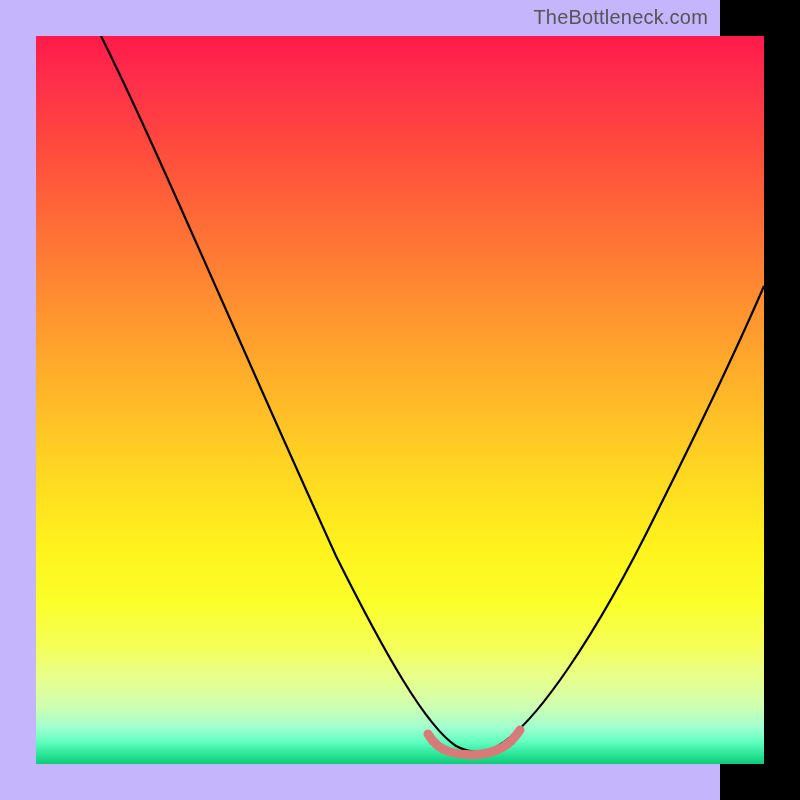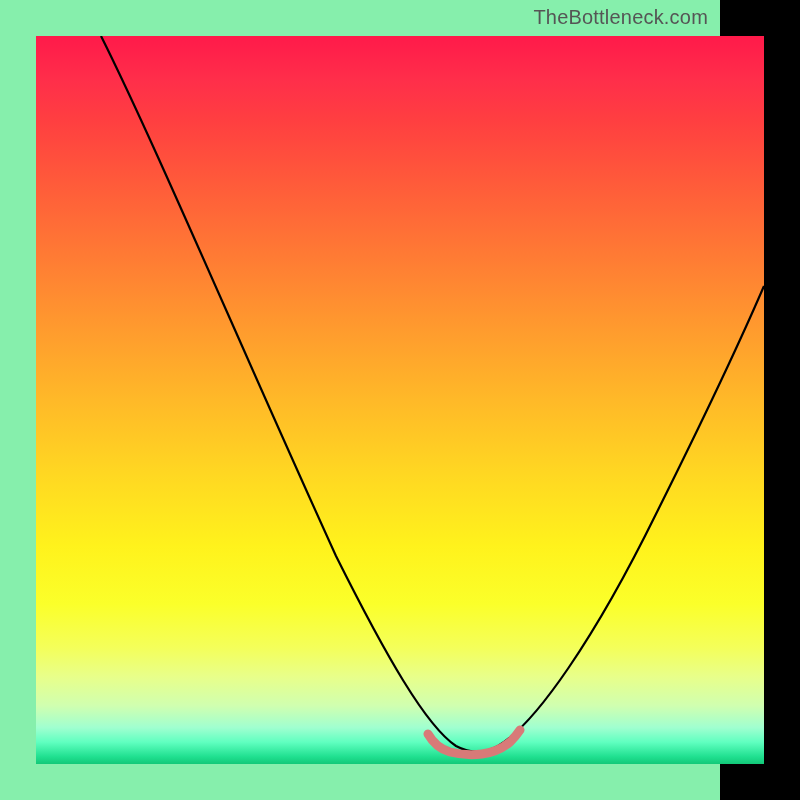--- a/index.html
+++ b/index.html
@@ -10,21 +10,21 @@
     background: #000;
     overflow: hidden;
     font-family: Arial, Helvetica, sans-serif;
   }
   .frame {
     position: absolute;
     top: 0;
     left: 0;
     width: 720px;
     height: 800px;
-    background: #86efac;
+    background: #c4b5fd;
   }
   .plot {
     position: absolute;
     top: 36px;
     left: 36px;
     width: 728px;
     height: 728px;
     overflow: hidden;
   }
   .gradient {

